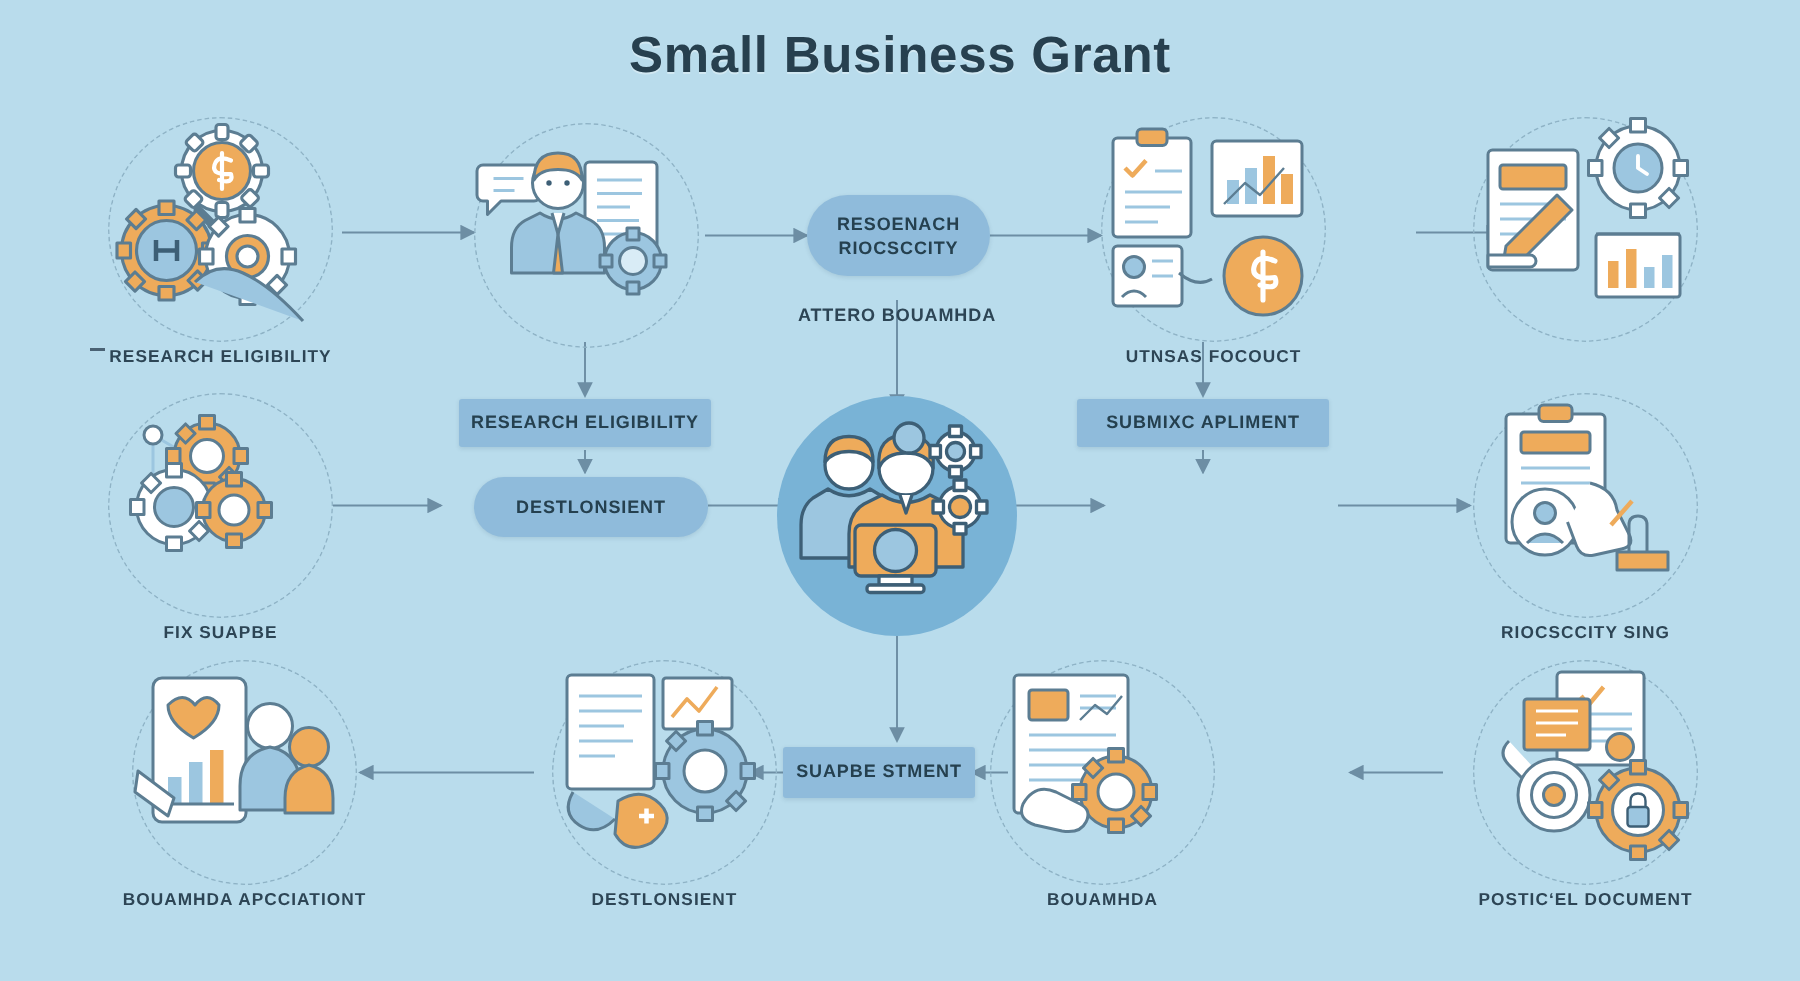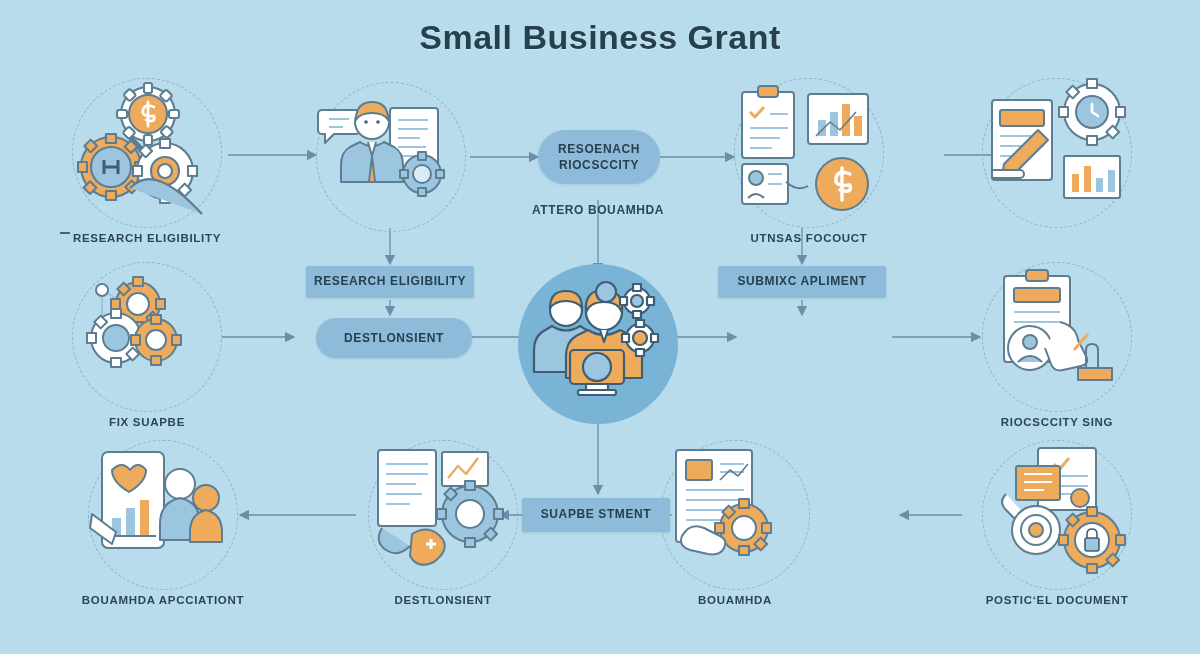--- a/index.html
+++ b/index.html
@@ -518,15 +518,15 @@
 
   <div class="freetext" style="left:498px;top:203px;width:200px;">ATTERO BOUAMHDA</div>
 
   <div class="box" style="left:306px;top:266px;width:168px;height:32px;">RESEARCH ELIGIBILITY</div>
 
   <div class="pill" style="left:316px;top:318px;width:156px;height:40px;">DESTLONSIENT</div>
 
   <div class="box" style="left:718px;top:266px;width:168px;height:32px;">SUBMIXC AРLIMENT</div>
 
 
-  <div class="box" style="left:522px;top:498px;width:148px;height:34px;">SUAPBE STMENT</div>
+  <div class="box" style="left:522px;top:498px;width:128px;height:34px;">SUAPBE STMENT</div>
 
 </div>
 
 </body></html>

